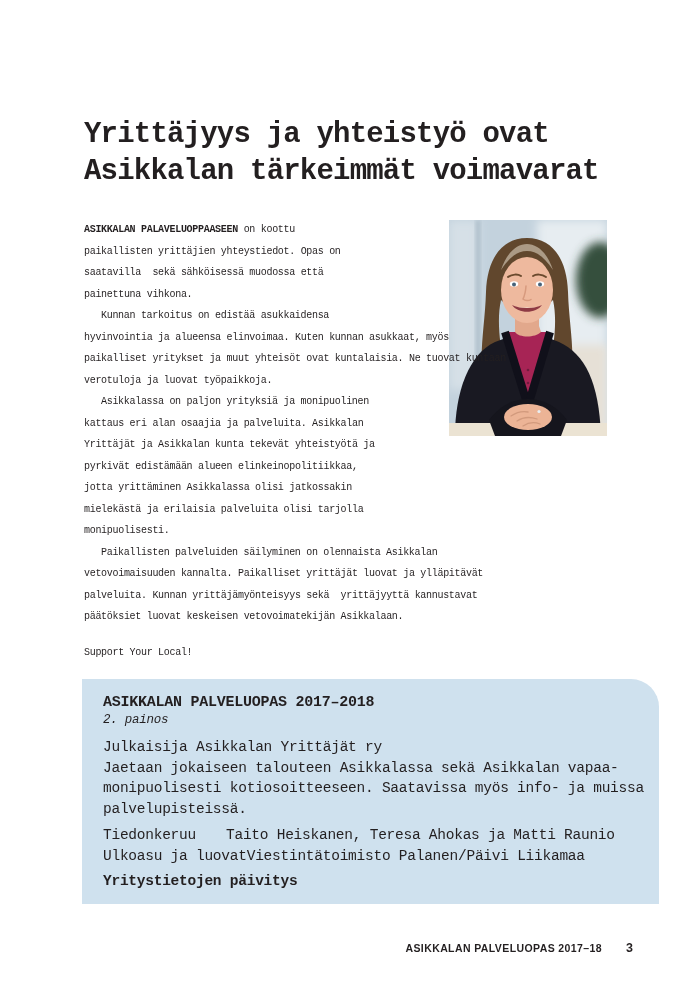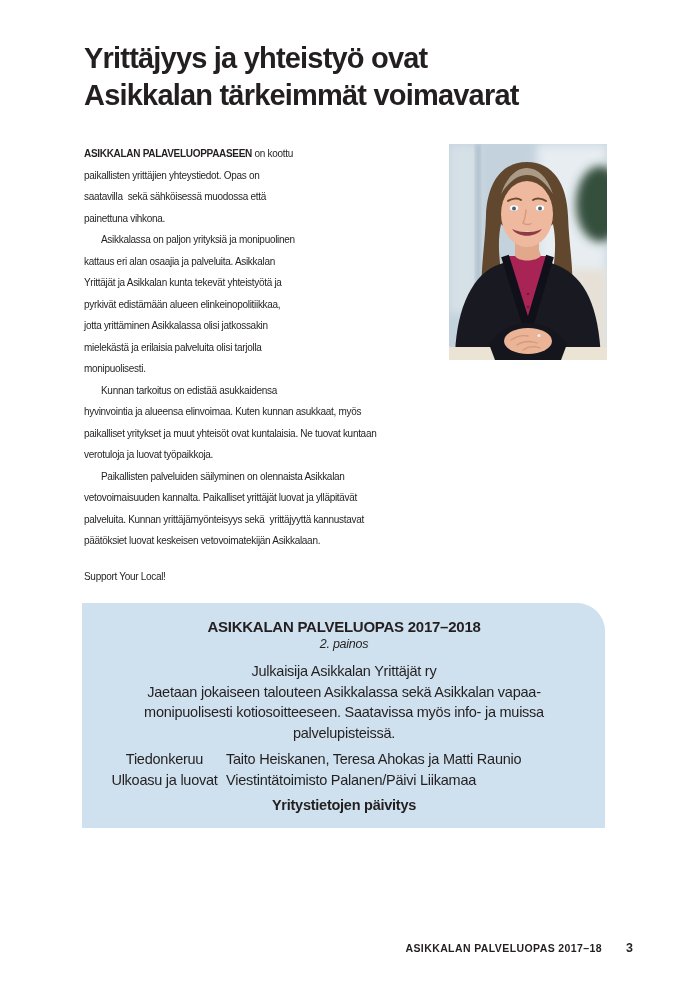--- a/index.html
+++ b/index.html
@@ -1,42 +1,42 @@
 <!DOCTYPE html>
 <html><head>
 <meta charset="utf-8">
 <style>
   html,body { margin:0; padding:0; background:#ffffff; }
   .page {
     position:relative; width:699px; height:992px; background:#ffffff;
     font-family:"Liberation Sans", sans-serif; color:#231f20; overflow:hidden;
   }
-  .content { position:absolute; left:84px; top:0; width:523px; padding-top:40px; }
+  .content { position:absolute; left:84px; top:0; width:523px; padding-top:116px;font-family:Liberation Mono, monospace; }
 
   .title {
     margin:0 0 29px 0; font-size:29px; line-height:37px; font-weight:700;
     letter-spacing:-0.8px; white-space:pre; color:#231f20;
   }
 
   .body-copy { font-size:10px; line-height:21.5px; letter-spacing:-0.3px; }
   .photo {
     float:right; width:158px; height:216px; margin:1px 0 6px 12px; overflow:hidden;
   }
   .photo svg { display:block; width:158px; height:216px; }
 
   .para { margin:0; white-space:pre; }
   .indent { text-indent:17px; }
   .intro strong { font-weight:700; }
   .support { margin:14px 0 16px 0; white-space:pre; }
 
   .info-box {
-    background:#cfe1ee; width:523px; box-sizing:border-box;
+    background:#cfe1ee; width:577px; box-sizing:border-box;
     margin:15px 0 0 -2px; border-radius:0 28px 0 0;
     padding:14px 20px 12px 21px;
-    font-size:14.5px; line-height:20.5px; letter-spacing:-0.25px;text-align:center;
+    font-size:14.5px; line-height:20.5px; letter-spacing:-0.25px;
   }
   .box-title { font-weight:700; font-size:15px; line-height:19px; white-space:pre; }
   .box-edition { font-style:italic; font-size:12.5px; line-height:16px; margin-bottom:9px; white-space:pre; }
   .box-para { margin:0; white-space:pre; }
   .credits { margin-top:6px; }
   .credit-row { display:flex; }
   .credit-label { flex:0 0 123px; white-space:pre; }
   .credit-value { white-space:pre; }
   .box-subheading { font-weight:700; margin-top:5px; white-space:pre; }
 
@@ -104,31 +104,31 @@
             <circle cx="90" cy="191.5" r="1.6" fill="#e8eef2"></circle>
           </g>
         </svg>
       </div>
 
       <p class="para intro"><strong>ASIKKALAN PALAVELUOPPAASEEN</strong><span> on koottu
 paikallisten yrittäjien yhteystiedot. Opas on
 saatavilla  sekä sähköisessä muodossa että
 painettuna vihkona.</span></p>
 
+      <p class="para indent">Kunnan tarkoitus on edistää asukkaidensa
+hyvinvointia ja alueensa elinvoimaa. Kuten kunnan asukkaat, myös
+paikalliset yritykset ja muut yhteisöt ovat kuntalaisia. Ne tuovat kuntaan
+verotuloja ja luovat työpaikkoja.</p>
       <p class="para indent">Asikkalassa on paljon yrityksiä ja monipuolinen
 kattaus eri alan osaajia ja palveluita. Asikkalan
 Yrittäjät ja Asikkalan kunta tekevät yhteistyötä ja
 pyrkivät edistämään alueen elinkeinopolitiikkaa,
 jotta yrittäminen Asikkalassa olisi jatkossakin
 mielekästä ja erilaisia palveluita olisi tarjolla
 monipuolisesti.</p>
-      <p class="para indent">Kunnan tarkoitus on edistää asukkaidensa
-hyvinvointia ja alueensa elinvoimaa. Kuten kunnan asukkaat, myös
-paikalliset yritykset ja muut yhteisöt ovat kuntalaisia. Ne tuovat kuntaan
-verotuloja ja luovat työpaikkoja.</p>
       <p class="para indent">Paikallisten palveluiden säilyminen on olennaista Asikkalan
 vetovoimaisuuden kannalta. Paikalliset yrittäjät luovat ja ylläpitävät
 palveluita. Kunnan yrittäjämyönteisyys sekä  yrittäjyyttä kannustavat
 päätöksiet luovat keskeisen vetovoimatekijän Asikkalaan.</p>
 
       <p class="support">Support Your Local!</p>
     </div>
 
     <div class="info-box">
       <div class="box-title">ASIKKALAN PALVELUOPAS 2017–2018</div>

